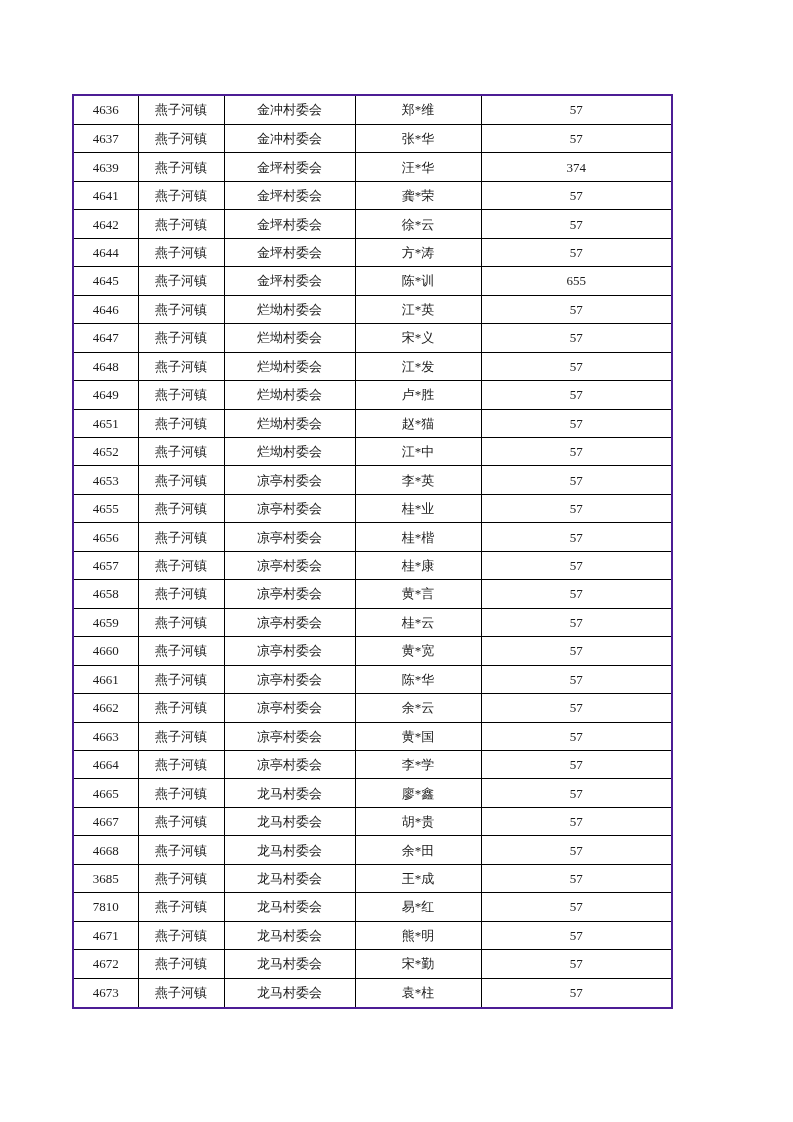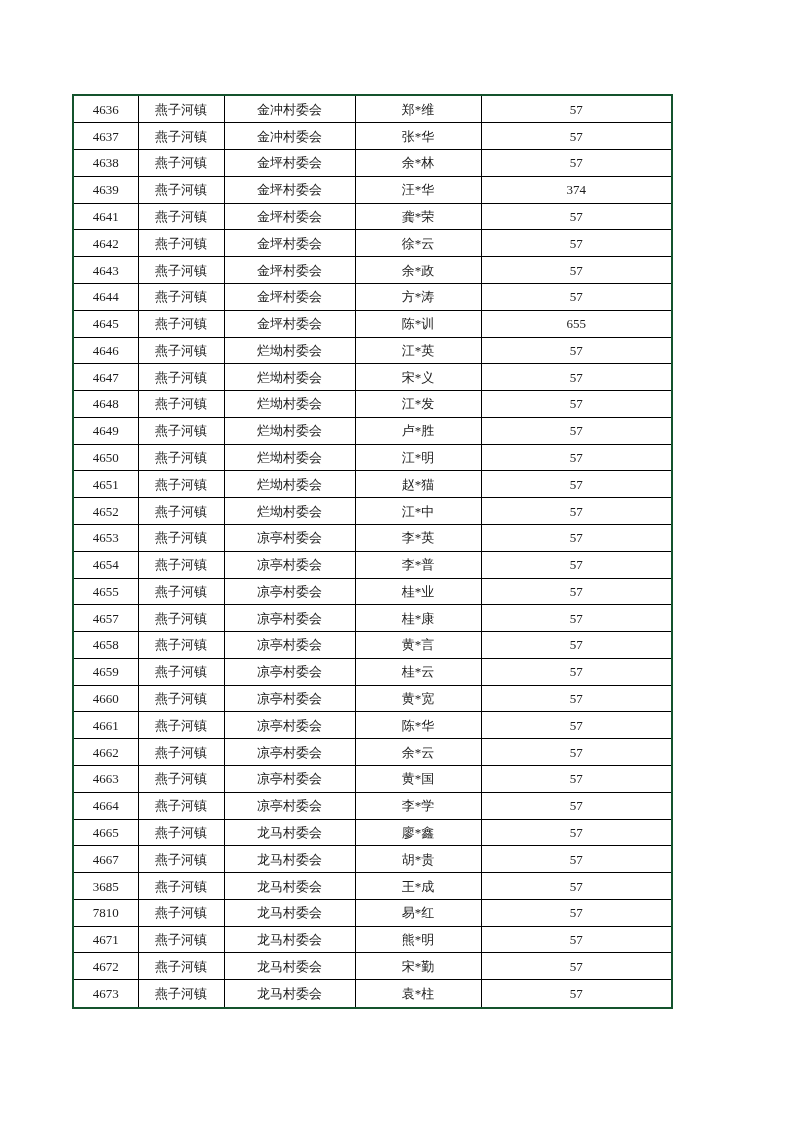--- a/index.html
+++ b/index.html
@@ -34,21 +34,21 @@
     text-align: center;
     vertical-align: middle;
     font-size: 13px;
     line-height: 1;
     padding: 0 2px;
     overflow: hidden;
     white-space: nowrap;
     color: #1b1b1b;
   }
   table.roster {
-    border: 2px solid #14532d;
+    border: 2px solid #4c1d95;
   }
   col.c-serial  { width: 65px;  }
   col.c-town    { width: 86px;  }
   col.c-village { width: 131px; }
   col.c-name    { width: 126px; }
   col.c-amount  { width: 191px; }
 </style>
 </head>
 <body>
 
@@ -70,27 +70,20 @@
           <td>57</td>
         </tr>
         <tr>
           <td>4637</td>
           <td>燕子河镇</td>
           <td>金冲村委会</td>
           <td>张*华</td>
           <td>57</td>
         </tr>
         <tr>
-          <td>4638</td>
-          <td>燕子河镇</td>
-          <td>金坪村委会</td>
-          <td>余*林</td>
-          <td>57</td>
-        </tr>
-        <tr>
           <td>4639</td>
           <td>燕子河镇</td>
           <td>金坪村委会</td>
           <td>汪*华</td>
           <td>374</td>
         </tr>
         <tr>
           <td>4641</td>
           <td>燕子河镇</td>
           <td>金坪村委会</td>
@@ -98,27 +91,20 @@
           <td>57</td>
         </tr>
         <tr>
           <td>4642</td>
           <td>燕子河镇</td>
           <td>金坪村委会</td>
           <td>徐*云</td>
           <td>57</td>
         </tr>
         <tr>
-          <td>4643</td>
-          <td>燕子河镇</td>
-          <td>金坪村委会</td>
-          <td>余*政</td>
-          <td>57</td>
-        </tr>
-        <tr>
           <td>4644</td>
           <td>燕子河镇</td>
           <td>金坪村委会</td>
           <td>方*涛</td>
           <td>57</td>
         </tr>
         <tr>
           <td>4645</td>
           <td>燕子河镇</td>
           <td>金坪村委会</td>
@@ -147,27 +133,20 @@
           <td>57</td>
         </tr>
         <tr>
           <td>4649</td>
           <td>燕子河镇</td>
           <td>烂坳村委会</td>
           <td>卢*胜</td>
           <td>57</td>
         </tr>
         <tr>
-          <td>4650</td>
-          <td>燕子河镇</td>
-          <td>烂坳村委会</td>
-          <td>江*明</td>
-          <td>57</td>
-        </tr>
-        <tr>
           <td>4651</td>
           <td>燕子河镇</td>
           <td>烂坳村委会</td>
           <td>赵*猫</td>
           <td>57</td>
         </tr>
         <tr>
           <td>4652</td>
           <td>燕子河镇</td>
           <td>烂坳村委会</td>
@@ -175,34 +154,34 @@
           <td>57</td>
         </tr>
         <tr>
           <td>4653</td>
           <td>燕子河镇</td>
           <td>凉亭村委会</td>
           <td>李*英</td>
           <td>57</td>
         </tr>
         <tr>
-          <td>4654</td>
-          <td>燕子河镇</td>
-          <td>凉亭村委会</td>
-          <td>李*普</td>
-          <td>57</td>
-        </tr>
-        <tr>
           <td>4655</td>
           <td>燕子河镇</td>
           <td>凉亭村委会</td>
           <td>桂*业</td>
           <td>57</td>
         </tr>
         <tr>
+          <td>4656</td>
+          <td>燕子河镇</td>
+          <td>凉亭村委会</td>
+          <td>桂*楷</td>
+          <td>57</td>
+        </tr>
+        <tr>
           <td>4657</td>
           <td>燕子河镇</td>
           <td>凉亭村委会</td>
           <td>桂*康</td>
           <td>57</td>
         </tr>
         <tr>
           <td>4658</td>
           <td>燕子河镇</td>
           <td>凉亭村委会</td>
@@ -256,20 +235,27 @@
           <td>燕子河镇</td>
           <td>龙马村委会</td>
           <td>廖*鑫</td>
           <td>57</td>
         </tr>
         <tr>
           <td>4667</td>
           <td>燕子河镇</td>
           <td>龙马村委会</td>
           <td>胡*贵</td>
+          <td>57</td>
+        </tr>
+        <tr>
+          <td>4668</td>
+          <td>燕子河镇</td>
+          <td>龙马村委会</td>
+          <td>余*田</td>
           <td>57</td>
         </tr>
         <tr>
           <td>3685</td>
           <td>燕子河镇</td>
           <td>龙马村委会</td>
           <td>王*成</td>
           <td>57</td>
         </tr>
         <tr>

